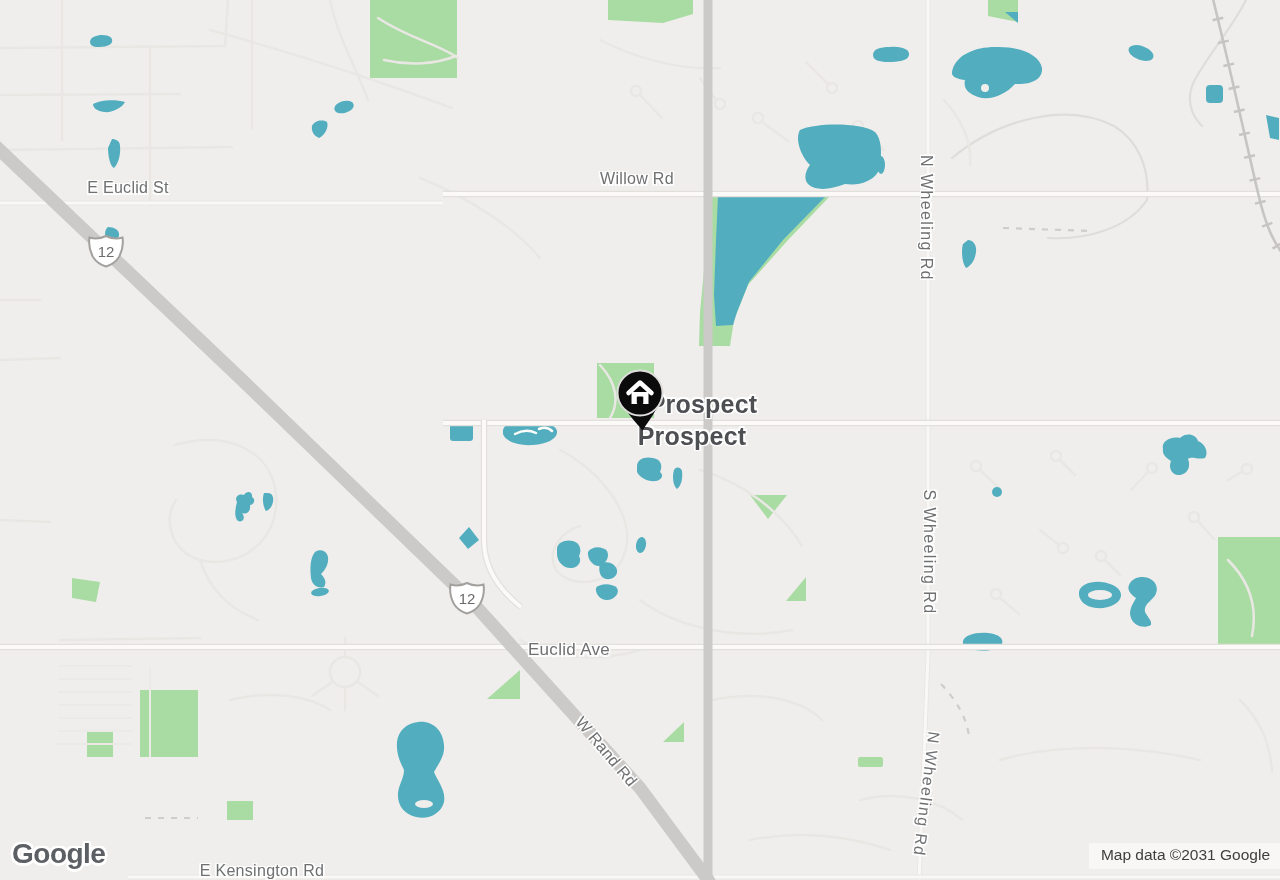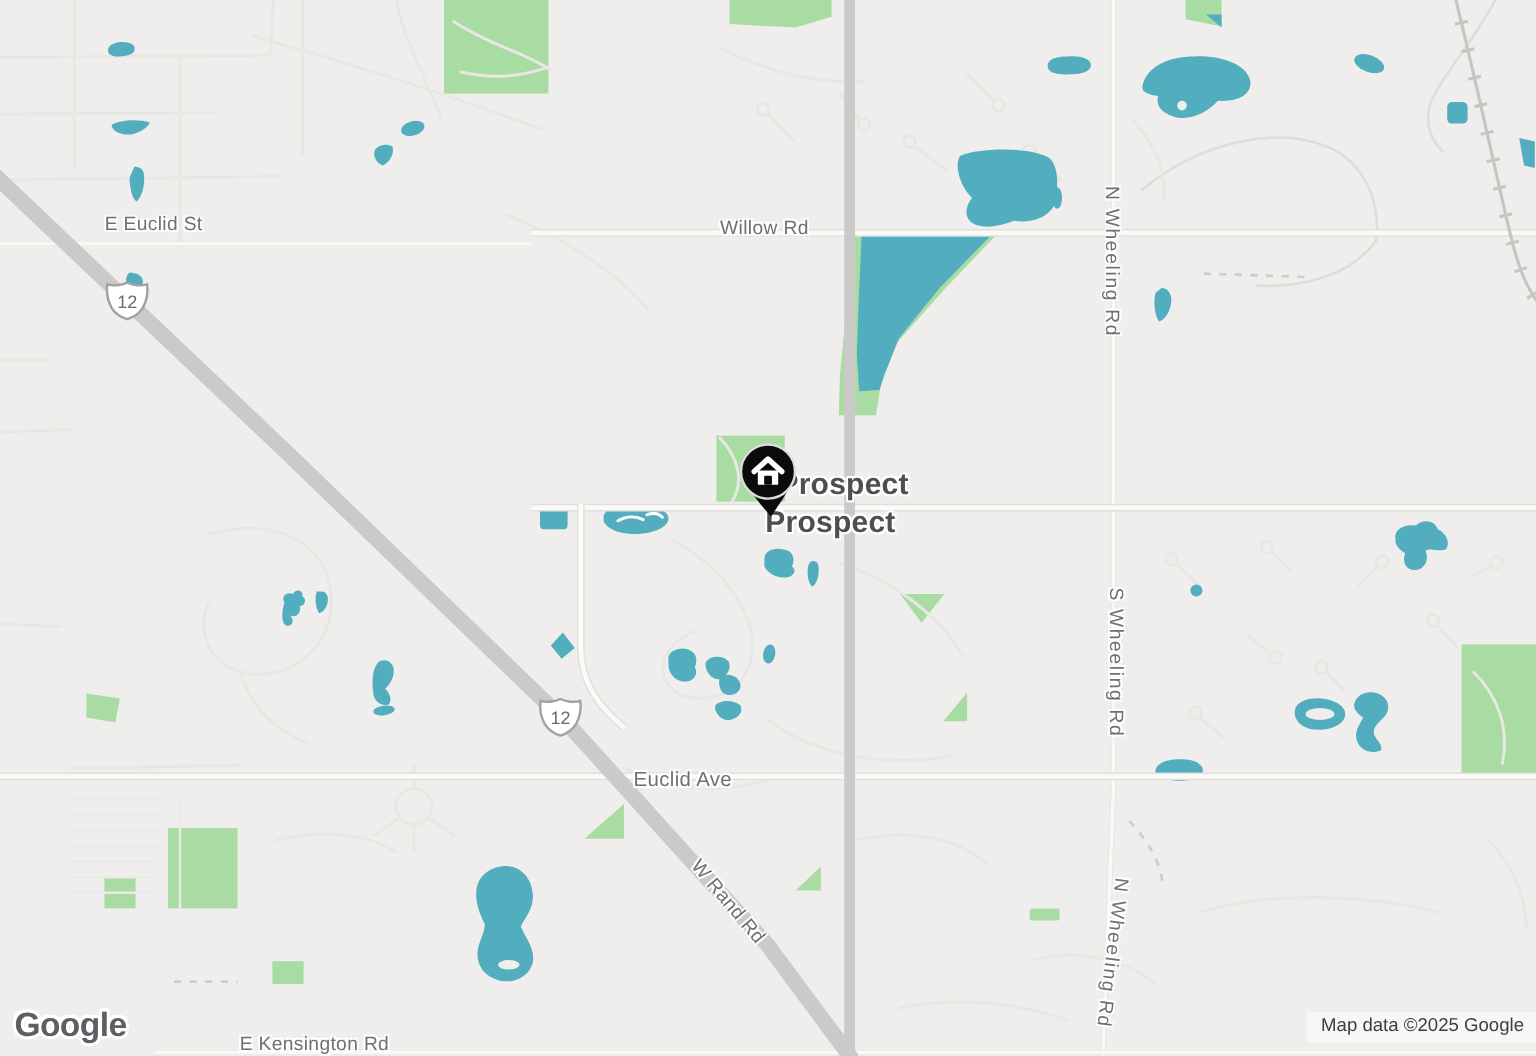--- a/index.html
+++ b/index.html
@@ -174,21 +174,21 @@
       <path class="road-major thin" d="M708 -5 V881"></path>
     </g>
 
     <g>
       <path class="rr-ties" d="M1212 -5 C1232 75 1252 170 1261 205 C1268 230 1273 240 1282 253"></path>
       <path class="rr" d="M1212 -5 C1232 75 1252 170 1261 205 C1268 230 1273 240 1282 253"></path>
     </g>
   </svg>
 
   <div class="map-label" style="left:128px;top:188px">E Euclid St</div>
-  <div class="map-label" style="left:637px;top:191px">Willow Rd</div>
+  <div class="map-label" style="left:637px;top:179px">Willow Rd</div>
   <div class="map-label vert" style="left:926px;top:218px;transform:translate(-50%,-50%) rotate(90deg)">N Wheeling Rd</div>
   <div class="map-label vert" style="left:929px;top:552px;transform:translate(-50%,-50%) rotate(90deg)">S Wheeling Rd</div>
   <div class="map-label vert" style="left:926px;top:794px;transform:translate(-50%,-50%) rotate(97deg)">N Wheeling Rd</div>
   <div class="map-label" style="left:569px;top:650px;font-size:17px">Euclid Ave</div>
   <div class="map-label" style="left:606px;top:752px;transform:translate(-50%,-50%) rotate(50deg)">W Rand Rd</div>
   <div class="map-label" style="left:262px;top:871px">E Kensington Rd</div>
 
   <div class="city-line" style="left:703px;top:404px">Prospect</div>
   <div class="city-line" style="left:692px;top:436px">Prospect</div>
 
@@ -209,14 +209,14 @@
     <path d="M13 43 C19 51 24.5 57.5 30.5 64.5 C34.5 58 40 51 45 42 Z" fill="var(--marker)"></path>
     <circle cx="28" cy="27" r="22.5" fill="var(--marker)" stroke="#dedddb" stroke-width="2"></circle>
     <g>
       <path d="M16.5 27 L28 16.5 L39.5 27" stroke="#ffffff" stroke-width="4.5" fill="none" stroke-linecap="round" stroke-linejoin="round"></path>
       <path d="M19.5 26 H36.5 V38 H19.5 Z" fill="#ffffff"></path>
       <rect x="24.8" y="30.5" width="6.5" height="7.5" rx="1" fill="var(--marker)"></rect>
     </g>
   </svg>
 
   <div class="watermark">Google</div>
-  <div class="attribution">Map data ©2025 Google</div>
+  <div class="attribution">Map data ©2031 Google</div>
 </div>
 
 </body></html>

